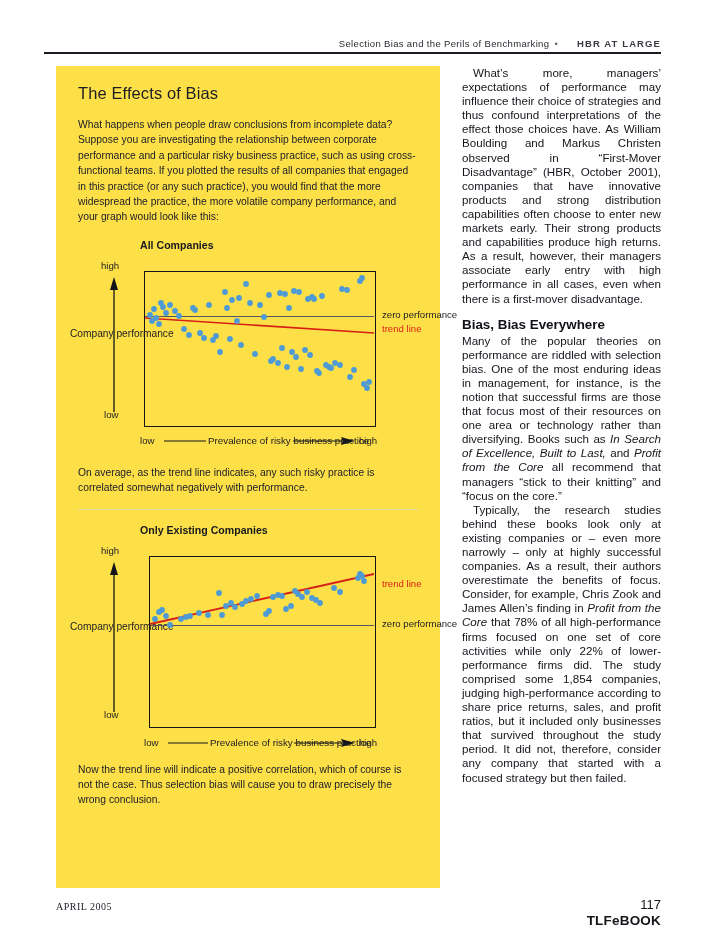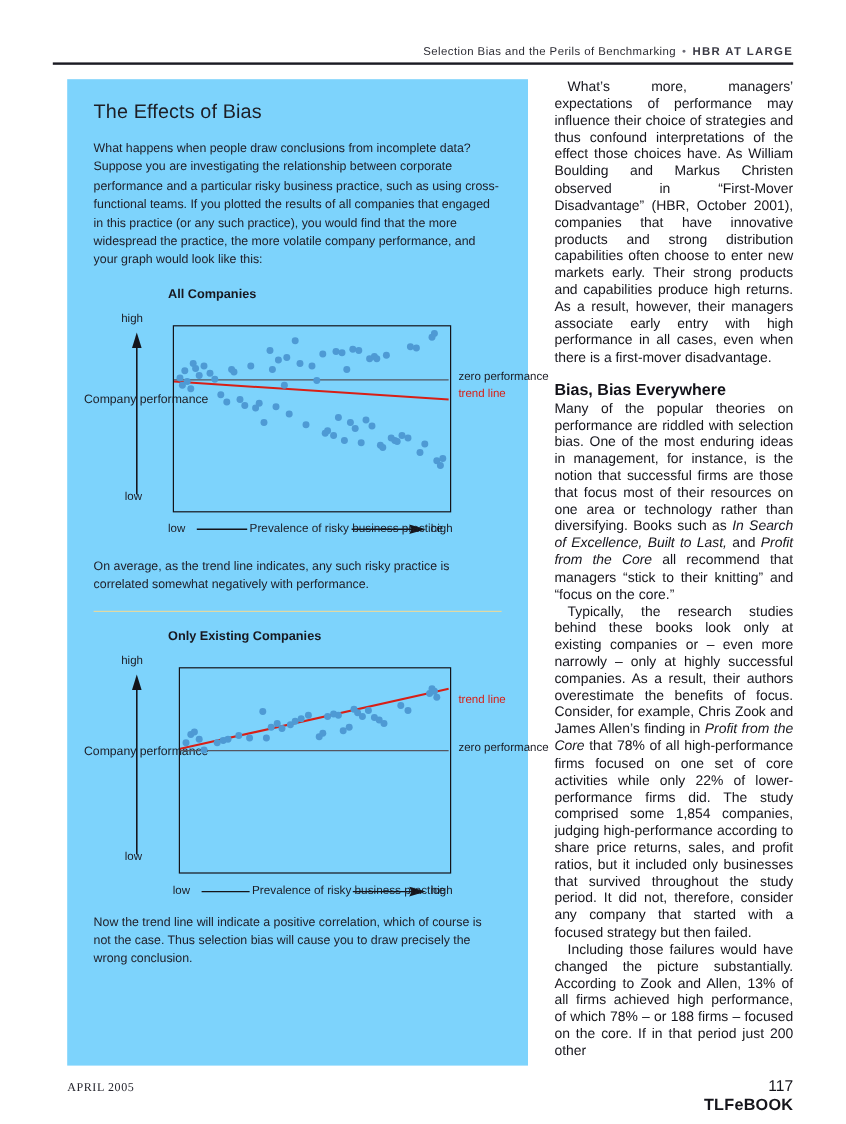--- a/index.html
+++ b/index.html
@@ -20,34 +20,35 @@
     font-family: "Liberation Sans", sans-serif;
     font-size: 9.5px;
     letter-spacing: 0.35px;
     color: #2b2b33;
     white-space: nowrap;
   }
   #running-head .hbr {
     font-weight: bold;
     letter-spacing: 1.1px;
     color: #3a3a45;
+    margin-left: 14px;
   }
   #running-head .sep { color: #6a6a75; padding: 0 2px; }
   #head-rule {
     position: absolute;
     left: 44px; top: 52px; width: 617px; height: 2px;
     background: #1a1a22;
   }
 
   
   #sidebar {
     position: absolute;
     left: 56px; top: 66px;
     width: 384px; height: 822px;
-    background: #7dd3fc;
+    background: #fde047;
   }
   #sidebar-inner { padding: 18px 22px 0 22px; }
 
   .sb-title {
     font-family: "Liberation Sans", sans-serif;
     font-size: 16.5px;
     font-weight: normal;
     color: #1d1d24;
     margin: 0 0 14px 0;
     letter-spacing: 0.1px;
@@ -385,18 +386,17 @@
 
 <div id="right-col">
   <p class="rc-para">What’s more, managers’ expectations of performance may influence their choice of strategies and thus confound interpretations of the effect those choices have. As William Boulding and Markus Christen observed in “First-Mover Disadvantage” (HBR, October 2001), companies that have innovative products and strong distribution capabilities often choose to enter new markets early. Their strong products and capabilities produce high returns. As a result, however, their managers associate early entry with high performance in all cases, even when there is a first-mover disadvantage.</p>
 
   <h3 class="rc-head">Bias, Bias Everywhere</h3>
 
   <p class="rc-para noindent"><span>Many of the popular theories on performance are riddled with selection bias. One of the most enduring ideas in management, for instance, is the notion that successful firms are those that focus most of their resources on one area or technology rather than diversifying. Books such as </span><i>In Search of Excellence, Built to Last,</i><span> and </span><i>Profit from the Core</i><span> all recommend that managers “stick to their knitting” and “focus on the core.”</span></p>
 
   <p class="rc-para"><span>Typically, the research studies behind these books look only at existing companies or – even more narrowly – only at highly successful companies. As a result, their authors overestimate the benefits of focus. Consider, for example, Chris Zook and James Allen’s finding in </span><i>Profit from the Core</i><span> that 78% of all high-performance firms focused on one set of core activities while only 22% of lower-performance firms did. The study comprised some 1,854 companies, judging high-performance according to share price returns, sales, and profit ratios, but it included only businesses that survived throughout the study period. It did not, therefore, consider any company that started with a focused strategy but then failed.</span></p>
 
-  <p class="rc-para">Including those failures would have changed the picture substantially. According to Zook and Allen, 13% of all firms achieved high performance, of which 78% – or 188 firms – focused on the core. If in that period just 200 other</p>
 </div>
 
 <div id="footer-date">APRIL 2005</div>
 <div id="footer-page">117</div>
 <div id="footer-brand">TLFeBOOK</div>
 
 </body></html>

